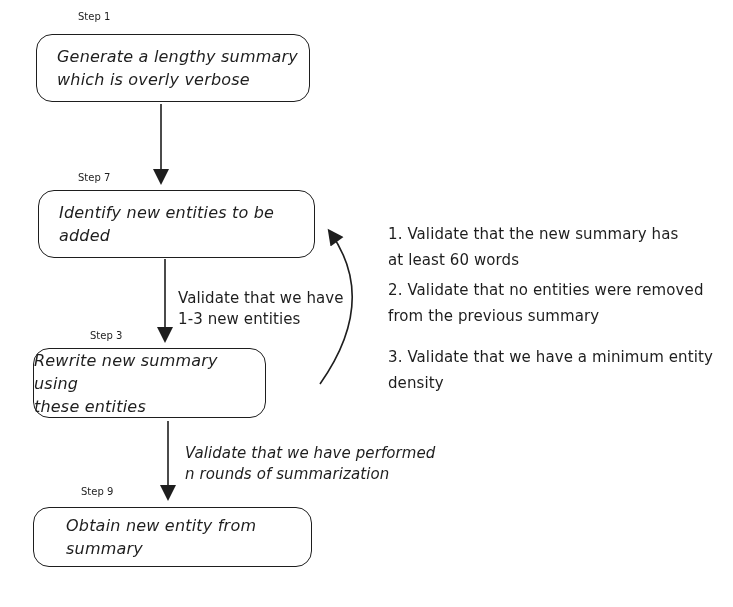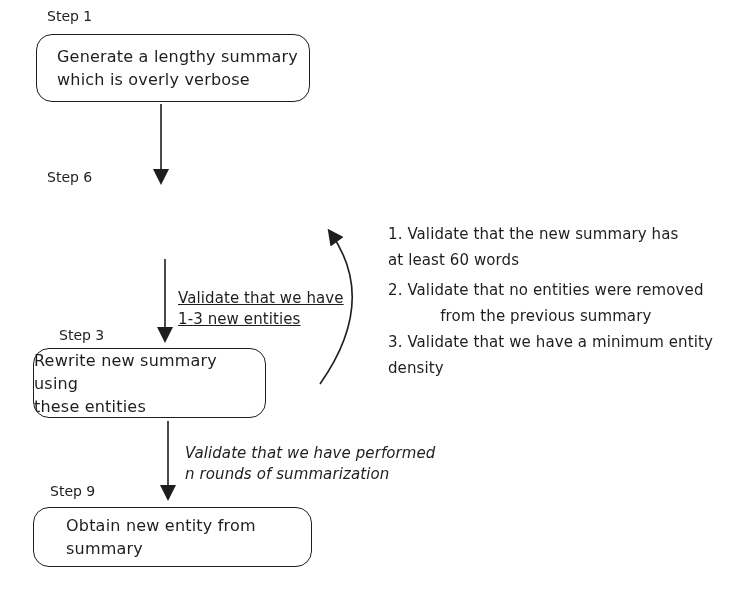--- a/index.html
+++ b/index.html
@@ -24,32 +24,34 @@
     height: 607px;
     pointer-events: none;
   }
   .arrow {
     stroke: #1e1e1e;
     stroke-width: 1.6;
     fill: none;
   }
   .step-label {
     position: absolute;
-    font-size: 14px;
+    font-size: 10px;
     line-height: 17px;
     white-space: nowrap;
+    margin-left: 31px;
   }
   .node {
     position: absolute;
     box-sizing: border-box;
     border: 1.6px solid #1e1e1e;
     border-radius: 16px;
     background: #ffffff;
     display: flex;
     align-items: center;
+    font-style: italic;
   }
   .node-text {
     font-size: 16px;
     line-height: 23px;
     white-space: pre-line;
     letter-spacing: 0.2px;
   }
   .edge-label {
     position: absolute;
     font-size: 15px;
@@ -81,40 +83,44 @@
     <line class="arrow" x1="168" y1="421" x2="168" y2="497" marker-end="url(#ah)"></line>
     <path class="arrow" d="M 320 384 Q 379 300 330 232" marker-end="url(#ah)"></path>
   </svg>
 
   <div class="step-label" style="left:47px; top:8px;">Step 1</div>
   <div class="node" style="left:36px; top:34px; width:274px; height:68px; padding-left:20px;">
     <div class="node-text">Generate a lengthy summary
 which is overly verbose</div>
   </div>
 
-  <div class="step-label" style="left:47px; top:169px;">Step 6</div>
+  <div class="step-label" style="left:47px; top:169px;">Step 7</div>
+  <div class="node" style="left:38px; top:190px; width:277px; height:68px; padding-left:20px;">
+    <div class="node-text">Identify new entities to be
+added</div>
+  </div>
 
-  <div class="edge-label" style="left:178px; top:288px;text-decoration:underline;">Validate that we have
+  <div class="edge-label" style="left:178px; top:288px;">Validate that we have
 1-3 new entities</div>
 
   <div class="step-label" style="left:59px; top:327px;">Step 3</div>
   <div class="node" style="left:33px; top:348px; width:233px; height:70px; ">
     <div class="node-text">Rewrite new summary using
 these entities</div>
   </div>
 
   <div class="edge-label" style="left:185px; top:443px;font-style:italic;">Validate that we have performed
 n rounds of summarization</div>
 
   <div class="step-label" style="left:50px; top:483px;">Step 9</div>
   <div class="node" style="left:33px; top:507px; width:279px; height:60px; padding-left:32px;">
     <div class="node-text">Obtain new entity from
 summary</div>
   </div>
 
   <div class="note" style="left:388px; top:221px;">1. Validate that the new summary has
 at least 60 words</div>
-  <div class="note" style="left:388px; top:277px;text-align:center;">2. Validate that no entities were removed
+  <div class="note" style="left:388px; top:277px;">2. Validate that no entities were removed
 from the previous summary</div>
-  <div class="note" style="left:388px; top:329px;">3. Validate that we have a minimum entity
+  <div class="note" style="left:388px; top:344px;">3. Validate that we have a minimum entity
 density</div>
 
 </div>
 
 </body></html>

